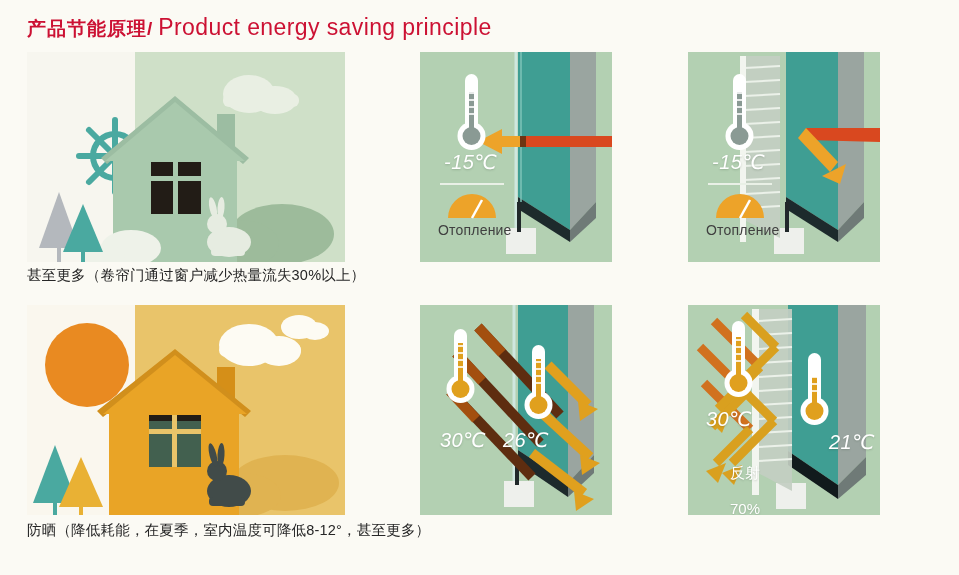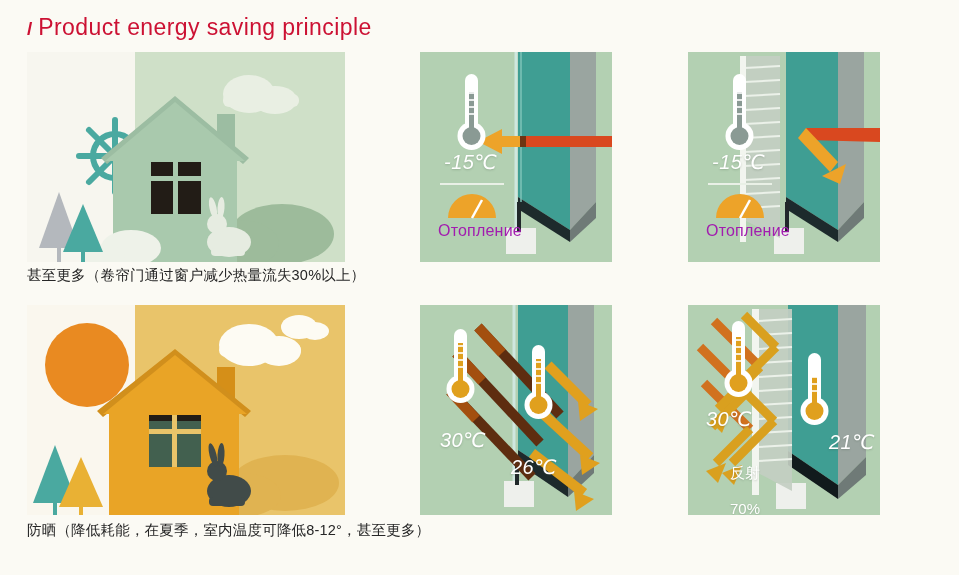--- a/index.html
+++ b/index.html
@@ -67,37 +67,38 @@
     position: absolute;
     color: #ffffff;
     font-size: 20px;
     font-weight: 400;
     letter-spacing: 0.5px;
     text-shadow: 0 1px 2px rgba(60,80,60,0.25);
     font-style: italic;
   }
   .heat-word {
     position: absolute;
-    color: #a21caf;
-    font-size: 16px;
+    color: #404040;
+    font-size: 14px;
     letter-spacing: 0.2px;
   }
   .reflect-line {
     position: absolute;
     color: #ffffff;
     font-size: 15px;
     text-align: center;
     width: 70px;
     text-shadow: 0 1px 2px rgba(60,80,60,0.25);
   }
 </style>
 </head>
 <body>
 
 <div class="title-bar">
+  <span class="title-cn">产品节能原理</span>
   <span class="title-slash">/</span>
   <span class="title-en">Product energy saving principle</span>
 </div>
 
 <div class="panel" id="panel-winter-scene">
   <svg class="scene-svg" viewBox="0 0 318 210" preserveAspectRatio="none">
     <rect x="0" y="0" width="318" height="210" fill="#f7f6ef"></rect>
     <rect x="108" y="0" width="210" height="210" fill="#cfe0c8"></rect>
 
     <g fill="#e9efe3">
@@ -366,21 +367,21 @@
       <g stroke="#ffffff" stroke-width="1.6">
         <line x1="116" y1="50" x2="124" y2="50"></line>
         <line x1="116" y1="57" x2="124" y2="57"></line>
         <line x1="116" y1="64" x2="124" y2="64"></line>
         <line x1="116" y1="71" x2="124" y2="71"></line>
         <line x1="116" y1="78" x2="124" y2="78"></line>
       </g>
     </g>
   </svg>
   <span class="temp-label" style="left:20px; top:123px;">30℃</span>
-  <span class="temp-label" style="left:91px; top:123px;margin-top:27px;">26℃</span>
+  <span class="temp-label" style="left:83px; top:123px;">26℃</span>
 </div>
 
 <div class="panel" id="panel-summer-shut">
   <svg class="tech-svg" viewBox="0 0 192 210" preserveAspectRatio="none">
     <rect x="0" y="0" width="192" height="210" fill="#b3d0b2"></rect>
     <polygon points="150,0 178,0 178,152 150,180" fill="#9aa5a0"></polygon>
     <polygon points="100,0 150,0 150,180 100,146" fill="#3f9e93"></polygon>
     <polygon points="100,146 150,180 150,194 100,160" fill="#111a1c"></polygon>
     <polygon points="150,180 178,152 178,170 150,194" fill="#6f7a77"></polygon>
     <rect x="88" y="178" width="30" height="26" fill="#eef0ec"></rect>

